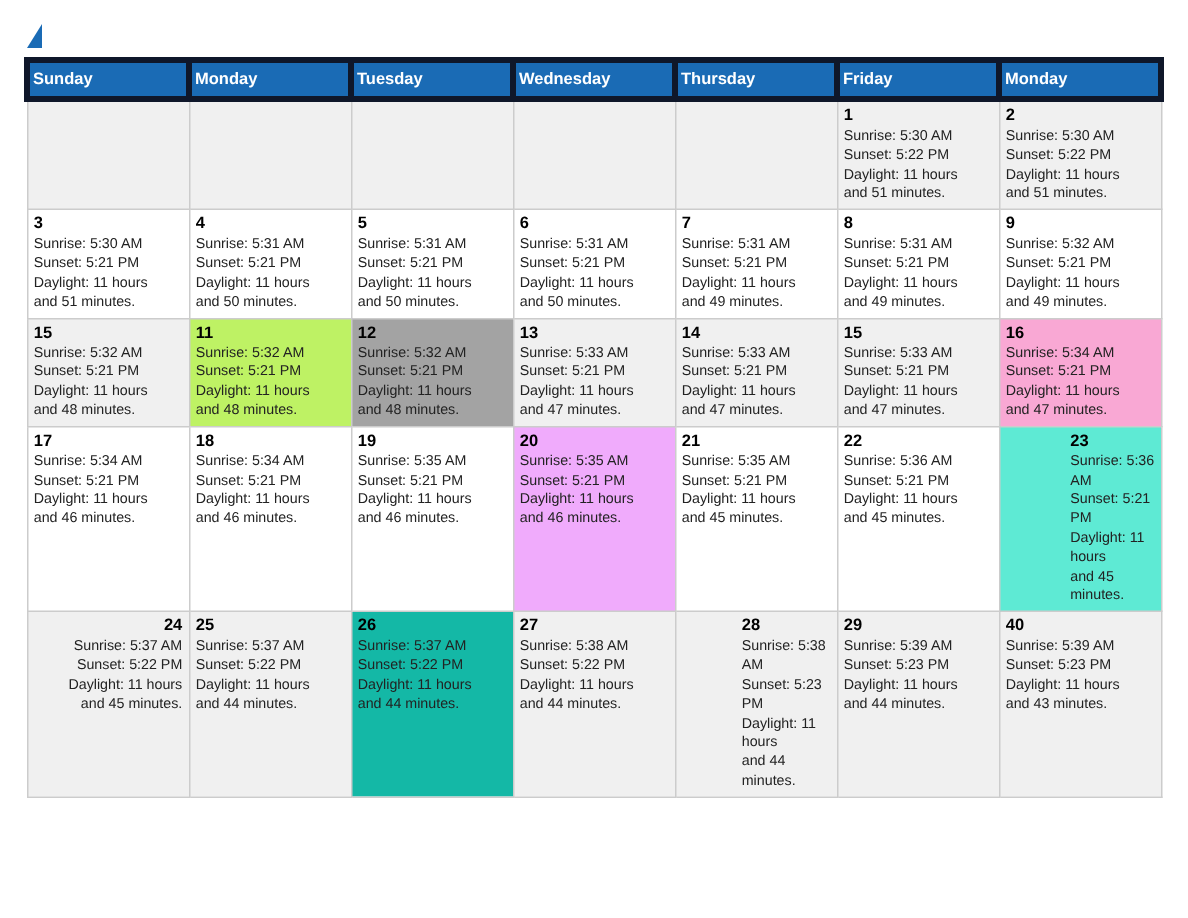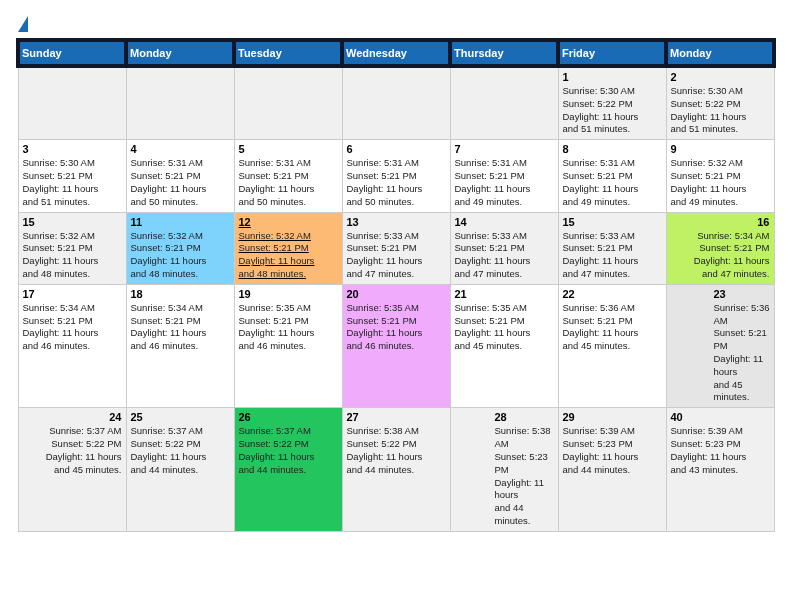--- a/index.html
+++ b/index.html
@@ -174,41 +174,41 @@
           <td style="background: rgb(255, 255, 255);">
             <span class="day-num">9</span>
             <div class="day-info">Sunrise: 5:32 AM<br>Sunset: 5:21 PM<br>Daylight: 11 hours<br>and 49 minutes.</div>
           </td>
         </tr>
         <tr>
           <td style="background: rgb(240, 240, 240);">
             <span class="day-num">15</span>
             <div class="day-info">Sunrise: 5:32 AM<br>Sunset: 5:21 PM<br>Daylight: 11 hours<br>and 48 minutes.</div>
           </td>
-          <td style="background: #7dd3fc; margin-top: 12px;">
+          <td style="background: #bef264; margin-top: 12px;">
             <span class="day-num">11</span>
             <div class="day-info">Sunrise: 5:32 AM<br>Sunset: 5:21 PM<br>Daylight: 11 hours<br>and 48 minutes.</div>
           </td>
-          <td style="background: #fdba74; text-decoration: underline;">
+          <td style="background: #a3a3a3;">
             <span class="day-num">12</span>
             <div class="day-info">Sunrise: 5:32 AM<br>Sunset: 5:21 PM<br>Daylight: 11 hours<br>and 48 minutes.</div>
           </td>
           <td style="background: rgb(240, 240, 240);">
             <span class="day-num">13</span>
             <div class="day-info">Sunrise: 5:33 AM<br>Sunset: 5:21 PM<br>Daylight: 11 hours<br>and 47 minutes.</div>
           </td>
           <td style="background: rgb(240, 240, 240);">
             <span class="day-num">14</span>
             <div class="day-info">Sunrise: 5:33 AM<br>Sunset: 5:21 PM<br>Daylight: 11 hours<br>and 47 minutes.</div>
           </td>
           <td style="background: rgb(240, 240, 240);">
             <span class="day-num">15</span>
             <div class="day-info">Sunrise: 5:33 AM<br>Sunset: 5:21 PM<br>Daylight: 11 hours<br>and 47 minutes.</div>
           </td>
-          <td style="background: #bef264; text-align: right;">
+          <td style="background: #f9a8d4;">
             <span class="day-num">16</span>
             <div class="day-info">Sunrise: 5:34 AM<br>Sunset: 5:21 PM<br>Daylight: 11 hours<br>and 47 minutes.</div>
           </td>
         </tr>
         <tr>
           <td style="background: rgb(255, 255, 255); border-radius: 19px;">
             <span class="day-num">17</span>
             <div class="day-info">Sunrise: 5:34 AM<br>Sunset: 5:21 PM<br>Daylight: 11 hours<br>and 46 minutes.</div>
           </td>
           <td style="background: rgb(255, 255, 255);">
@@ -224,35 +224,35 @@
             <div class="day-info">Sunrise: 5:35 AM<br>Sunset: 5:21 PM<br>Daylight: 11 hours<br>and 46 minutes.</div>
           </td>
           <td style="background: rgb(255, 255, 255);">
             <span class="day-num">21</span>
             <div class="day-info">Sunrise: 5:35 AM<br>Sunset: 5:21 PM<br>Daylight: 11 hours<br>and 45 minutes.</div>
           </td>
           <td style="background: rgb(255, 255, 255);">
             <span class="day-num">22</span>
             <div class="day-info">Sunrise: 5:36 AM<br>Sunset: 5:21 PM<br>Daylight: 11 hours<br>and 45 minutes.</div>
           </td>
-          <td style="background: #e5e5e5; padding-left: 47px;">
+          <td style="background: #5eead4; padding-left: 47px;">
             <span class="day-num">23</span>
             <div class="day-info">Sunrise: 5:36 AM<br>Sunset: 5:21 PM<br>Daylight: 11 hours<br>and 45 minutes.</div>
           </td>
         </tr>
         <tr>
           <td style="background: rgb(240, 240, 240); text-align: right;">
             <span class="day-num">24</span>
             <div class="day-info">Sunrise: 5:37 AM<br>Sunset: 5:22 PM<br>Daylight: 11 hours<br>and 45 minutes.</div>
           </td>
           <td style="background: rgb(240, 240, 240);">
             <span class="day-num">25</span>
             <div class="day-info">Sunrise: 5:37 AM<br>Sunset: 5:22 PM<br>Daylight: 11 hours<br>and 44 minutes.</div>
           </td>
-          <td style="background: #22c55e;">
+          <td style="background: #14b8a6;">
             <span class="day-num">26</span>
             <div class="day-info">Sunrise: 5:37 AM<br>Sunset: 5:22 PM<br>Daylight: 11 hours<br>and 44 minutes.</div>
           </td>
           <td style="background: rgb(240, 240, 240);">
             <span class="day-num">27</span>
             <div class="day-info">Sunrise: 5:38 AM<br>Sunset: 5:22 PM<br>Daylight: 11 hours<br>and 44 minutes.</div>
           </td>
           <td style="background: rgb(240, 240, 240); padding-left: 44px;">
             <span class="day-num">28</span>
             <div class="day-info">Sunrise: 5:38 AM<br>Sunset: 5:23 PM<br>Daylight: 11 hours<br>and 44 minutes.</div>

